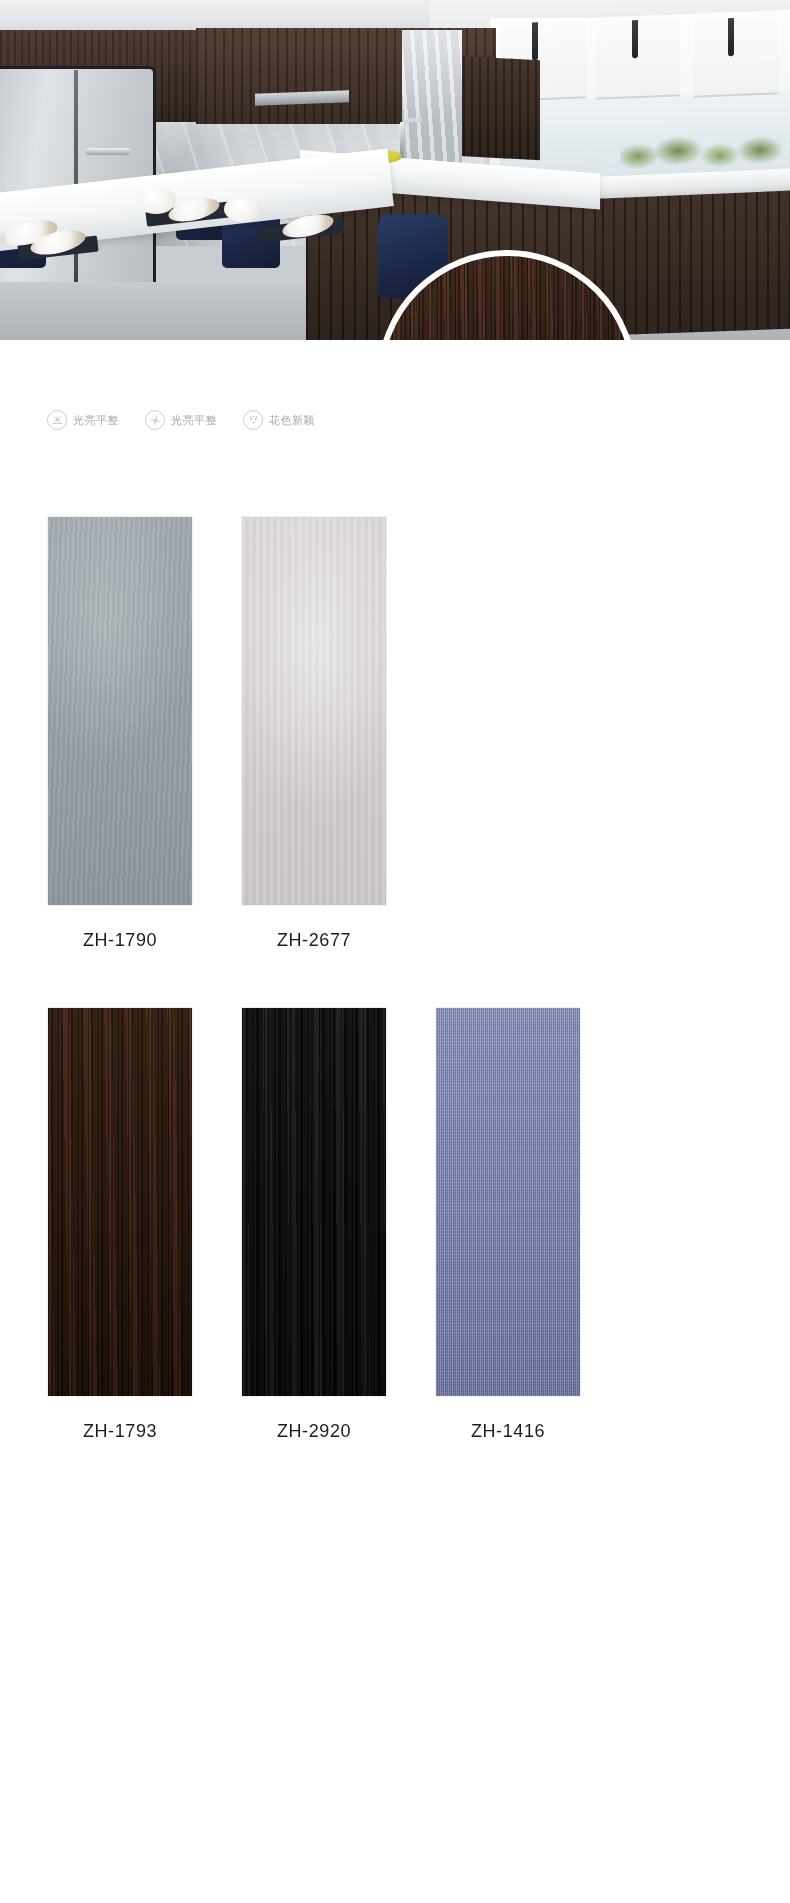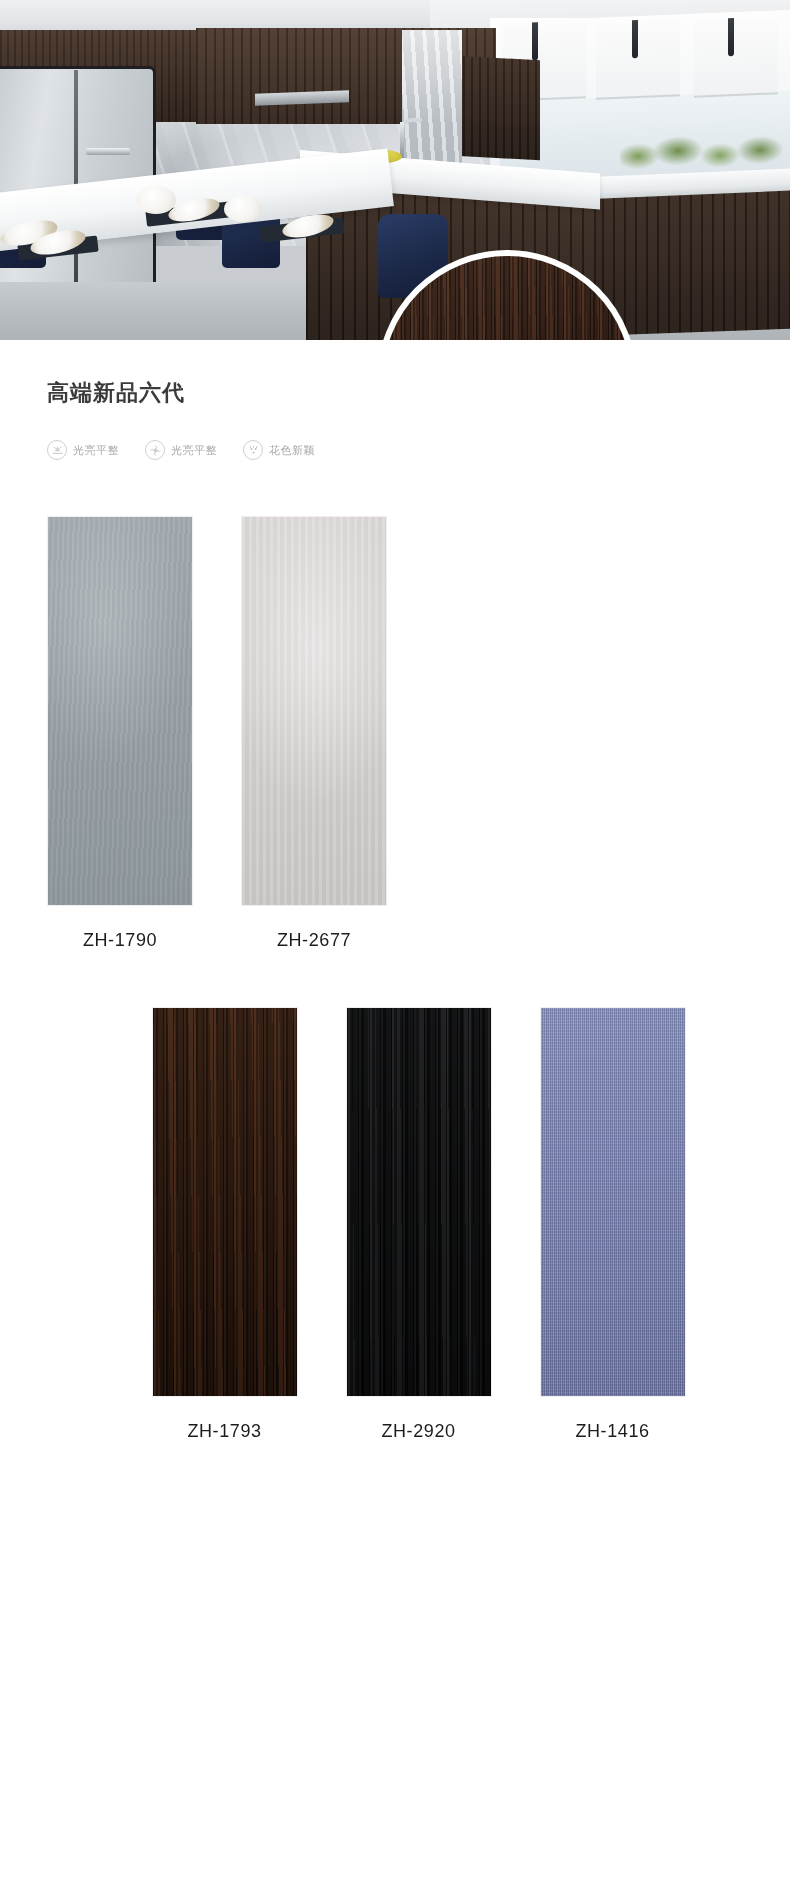--- a/index.html
+++ b/index.html
@@ -256,21 +256,21 @@
     font-size: 22px;
     font-weight: 700;
     color: #3b3b3b;
     letter-spacing: 1px;
     line-height: 1;
   }
   .feature-row {
     display: flex;
     align-items: center;
     gap: 26px;
-    margin-top: 36px;
+    margin-top: 28px;
   }
   .feature {
     display: flex;
     align-items: center;
     gap: 6px;
   }
   .feature-icon {
     width: 20px; height: 20px;
     border-radius: 50%;
     border: 1px solid #cfcfcf;
@@ -289,21 +289,21 @@
   
   .grid {
     background: #ffffff;
     padding: 0 0 0 0;
   }
   .row {
     display: flex;
     padding-left: 47px;
     gap: 48px;
   }
-  .row.row-2 { margin-top: 58px; justify-content: center; }
+  .row.row-2 { margin-top: 58px; }
 
   .card { width: 146px; }
 
   .card-swatch {
     width: 146px;
     height: 390px;
     border: 1px solid #efefef;
     display: block;
   }
   .card-label {
@@ -435,21 +435,20 @@
     <div class="k-plate" style="left:282px;top:216px;width:52px;height:20px;"></div>
     <div class="k-plate" style="left:30px;top:232px;width:56px;height:21px;"></div>
     <div class="k-flowers" style="left:136px;top:186px;width:40px;height:28px;"></div>
     <div class="k-flowers" style="left:224px;top:196px;width:38px;height:26px;"></div>
   </div>
 
   <div class="circle-swatch"></div>
 </div>
 
 <section class="intro">
-  <h1 class="intro-title">高端新品六代</h1>
 
   <div class="feature-row">
 
     <div class="feature">
       <span class="feature-icon">
         <svg width="13" height="13" viewBox="0 0 16 16" fill="none" stroke="currentColor" stroke-width="1.1">
           <path d="M2.5 11.5h11" stroke-linecap="round"></path>
           <path d="M8 3.2l3.3 5.6H4.7L8 3.2z" fill="currentColor" stroke="none" opacity="0.75"></path>
           <path d="M5.2 5.2l-1.4-1.4M10.8 5.2l1.4-1.4" stroke-linecap="round"></path>
         </svg>

